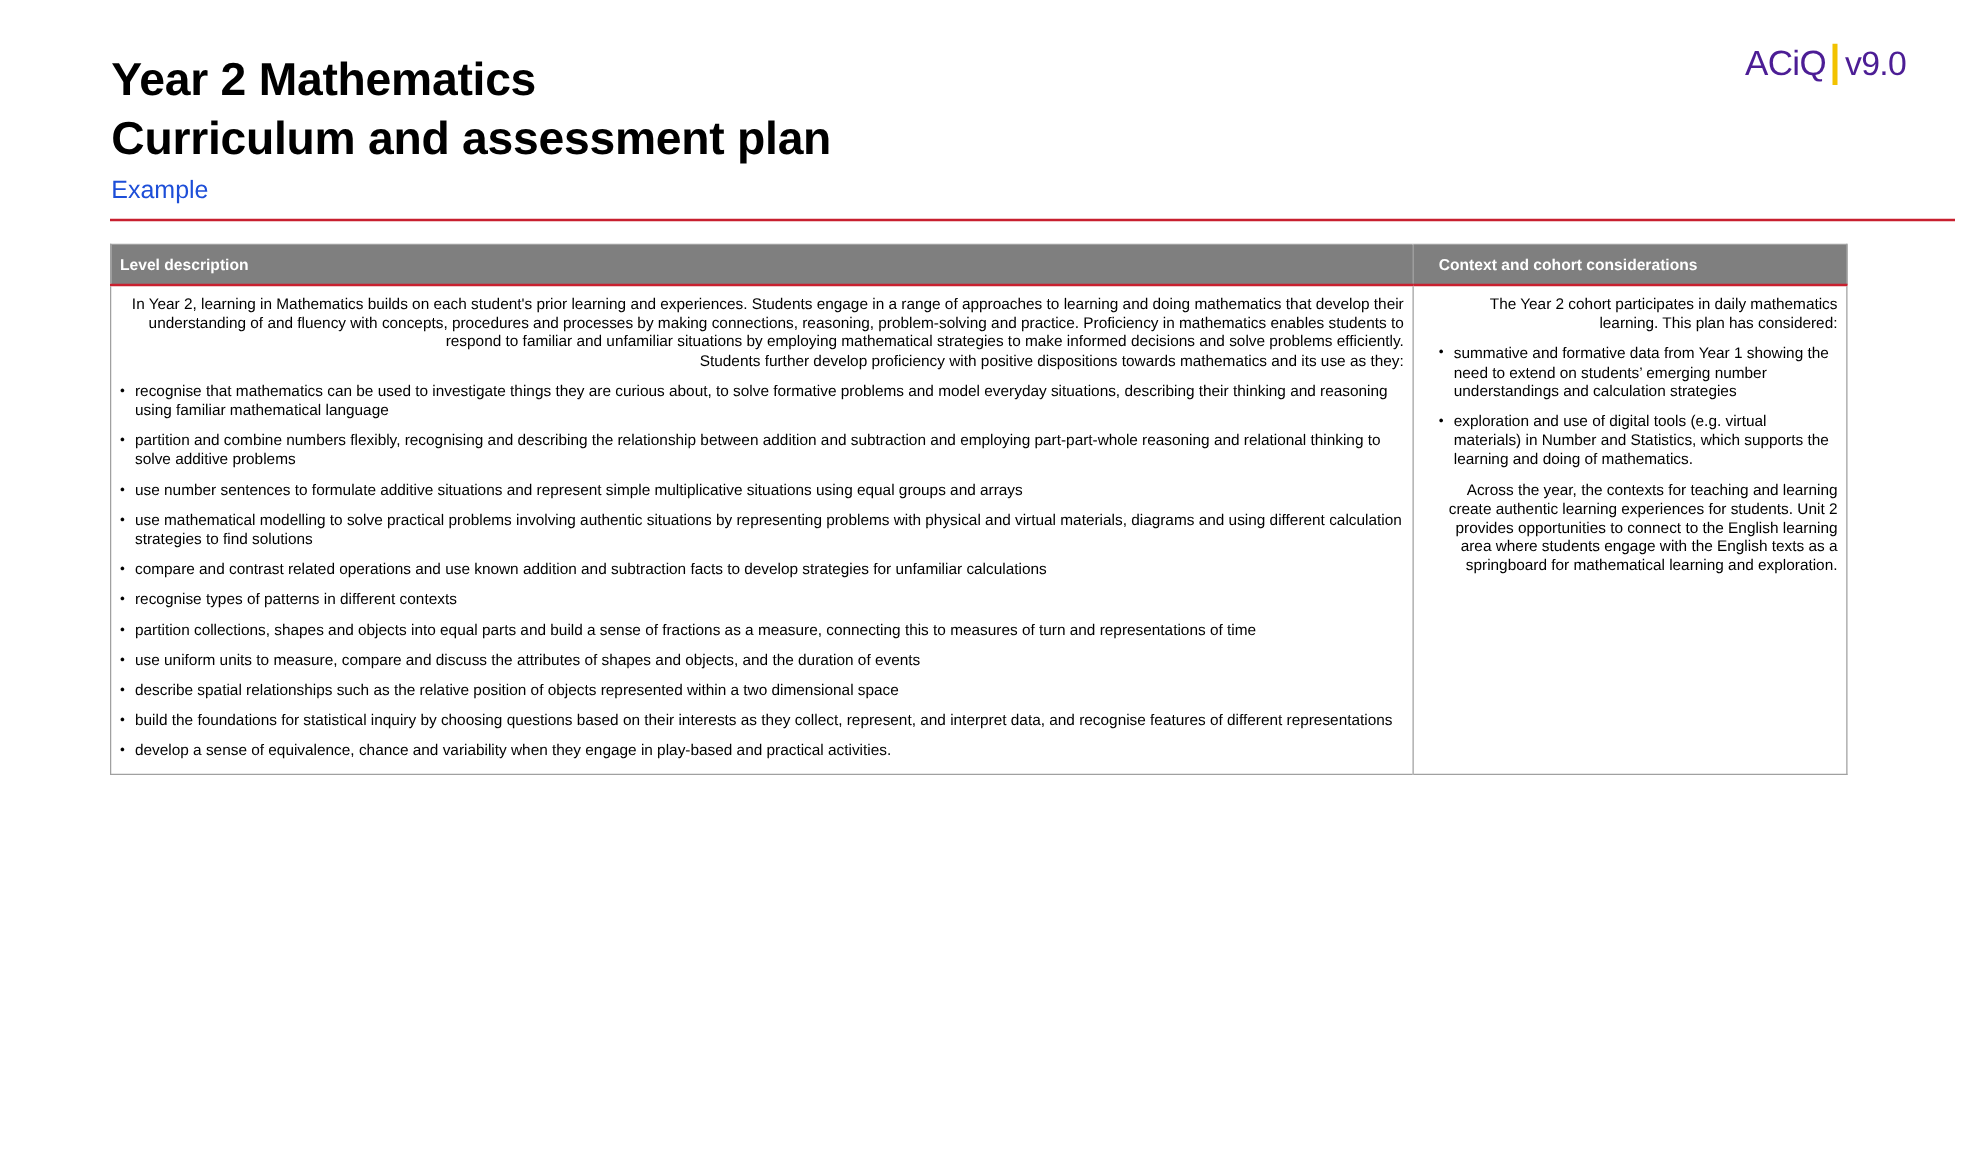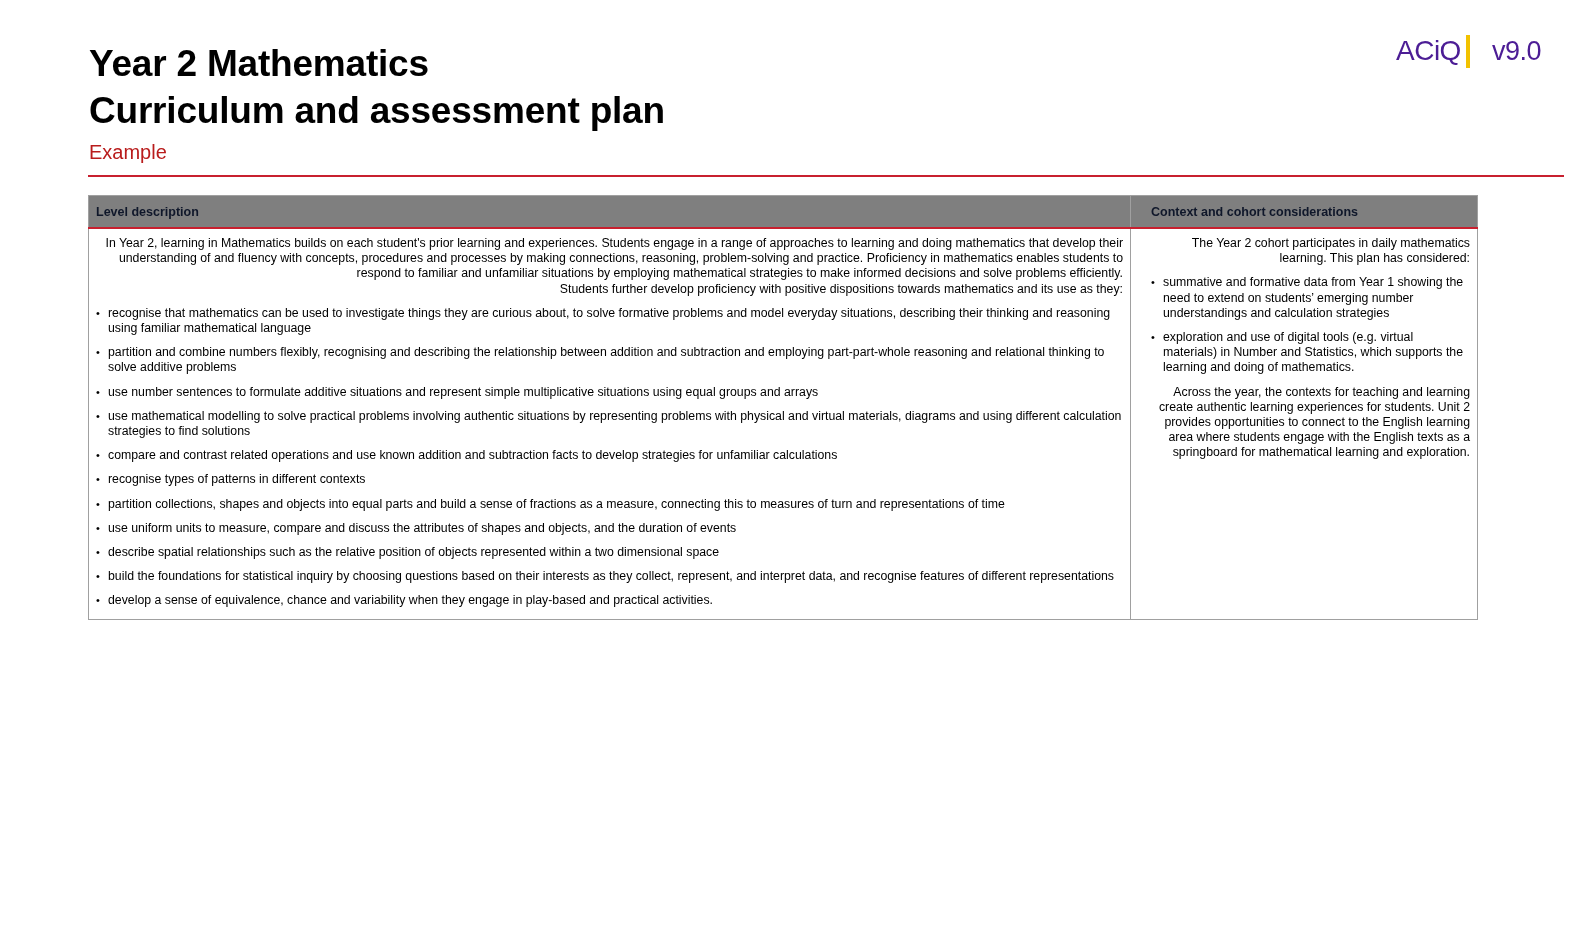--- a/index.html
+++ b/index.html
@@ -1,29 +1,29 @@
 <!DOCTYPE html>
 <html><head>
 <meta charset="utf-8">
 <style>
   html, body { margin:0; padding:0; background:#ffffff; }
   body { width:1579px; height:930px; position:relative; overflow:hidden;
          font-family:"Liberation Sans", sans-serif; color:#000; }
   .title { position:absolute; left:89px; top:40px; font-size:37px; font-weight:bold;
            line-height:47px; letter-spacing:-0.2px; margin:0; }
   .title .line { display:block; }
-  .subtitle { position:absolute; left:89px; top:141px; font-size:20px; color:#b91c1c; }
+  .subtitle { position:absolute; left:89px; top:141px; font-size:20px; color:#1d4ed8; }
   .logo { position:absolute; left:1396px; top:34px; height:34px; display:flex; align-items:center;
           font-size:28px; color:#4c1d95; letter-spacing:-0.5px; }
   .logo .bar { display:inline-block; width:4px; height:33px; background:#f2c200; margin:0 6px 0 5px; }
-  .logo .ver { font-size:27px;margin-left:16px; }
+  .logo .ver { font-size:27px; }
   .rule { position:absolute; left:88px; top:175px; width:1476px; height:2px; background:#c8202f; }
   table.plan { position:absolute; left:88px; top:195px; width:1390px; border-collapse:collapse;
                border:1px solid #a0a0a0; }
-  table.plan th { background:#7f7f7f; color:#0f172a; font-size:12.5px; font-weight:bold; text-align:left;
+  table.plan th { background:#7f7f7f; color:#ffffff; font-size:12.5px; font-weight:bold; text-align:left;
                   height:31px; padding:0 7px; border-bottom:2px solid #c8202f; }
   table.plan th + th, table.plan td + td { border-left:1px solid #a0a0a0;padding-left:20px; }
   table.plan td { vertical-align:top; font-size:12.3px; line-height:15.2px; padding:7px 7px 10px 7px; }
   td.col-left { width:1027px; }
   td p { margin:0;text-align:right; }
   ul { list-style:none; margin:0; padding:0; }
   ul li { position:relative; padding-left:12px; margin-top:9px; }
   ul li::before { content:"•"; position:absolute; left:0; top:0; font-size:11px; }
   .right-intro { margin-bottom:0; }
   .right-outro { margin-top:9px; }

